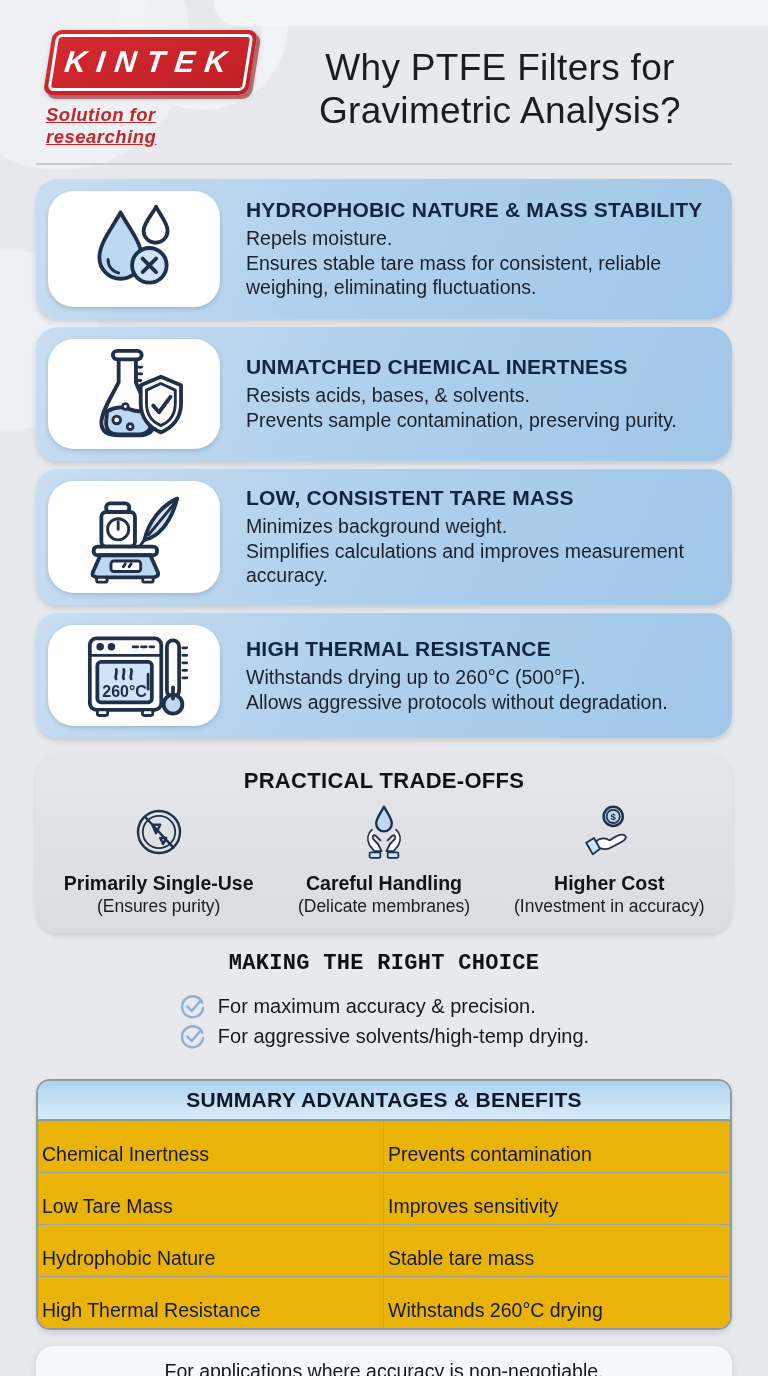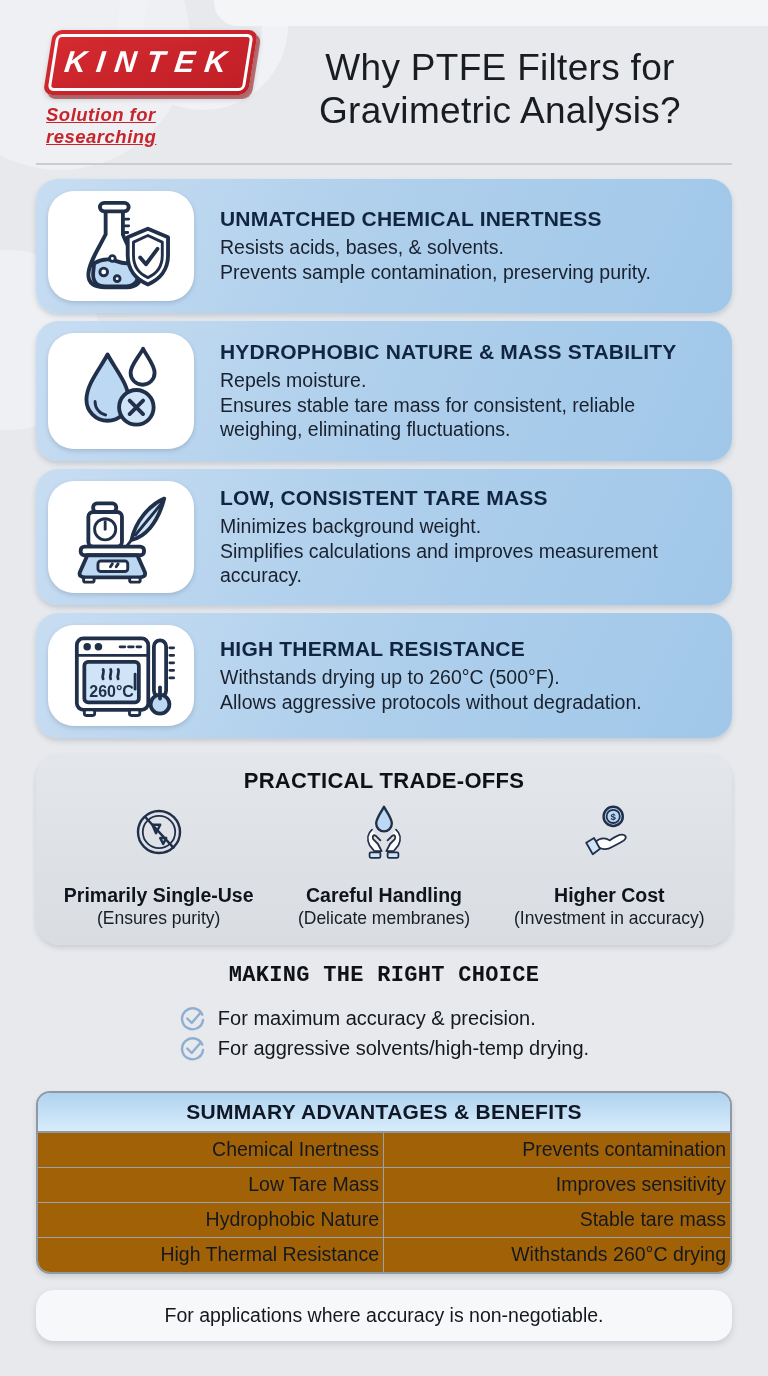--- a/index.html
+++ b/index.html
@@ -55,40 +55,40 @@
   
   .cards { margin-top:14px; }
   .card {
     display:flex; align-items:center;
     background:linear-gradient(115deg,#c8ddf2 0%,#b0d0ec 45%,#a0c7e9 100%);
     border-radius:22px; padding:12px 16px 12px 12px; margin-bottom:8px;
     box-shadow:0 3px 5px rgba(90,110,140,.25);
   }
   .card1{min-height:134px}.card2{min-height:140px}.card3{min-height:136px}.card4{min-height:125px}
   .icon-box {
-    width:146px; align-self:stretch; flex:none;
+    width:172px; align-self:stretch; flex:none;
     background:#fff; border-radius:26px;
     display:flex; align-items:center; justify-content:center;
     box-shadow:0 2px 4px rgba(70,90,120,.25);
   }
   .card-content { margin-left:26px; }
   .card-title { font-size:21px; font-weight:bold; color:#122540; margin-bottom:4px; letter-spacing:.2px; }
   .card-line { font-size:19.5px; line-height:1.27; color:#1a212e; }
 
   
   .tradeoffs {
     margin-top:16px; border-radius:24px; padding:14px 10px 16px;
     background:linear-gradient(180deg,#e3e6ea,#d9dce1);
     box-shadow:0 3px 5px rgba(90,100,115,.2);
   }
   .tradeoffs-title { text-align:center; font-size:22px; font-weight:bold; color:#0e1115; letter-spacing:.3px; }
   .tradeoffs-grid { display:grid; grid-template-columns:1fr 1fr 1fr; margin-top:6px; }
   .tradeoff { text-align:center; }
   .tradeoff-icon { height:62px; display:flex; align-items:flex-end; justify-content:center; }
-  .tradeoff-label { margin-top:22px; font-size:19.5px; font-weight:bold; color:#0f141c; }
+  .tradeoff-label { margin-top:10px; font-size:19.5px; font-weight:bold; color:#0f141c; }
   .tradeoff-note { font-size:17.5px; color:#181d25; margin-top:1px; }
 
   
   .choice { margin-top:18px; text-align:center; }
   .choice-title { font-size:22px; font-weight:bold; color:#0e1115; letter-spacing:.3px;font-family:Liberation Mono, monospace; }
   .choice-list { display:inline-block; text-align:left; margin-top:15px; }
   .choice-item { display:flex; align-items:center; gap:12px; font-size:20px; color:#14181f; line-height:1.5; }
   .choice-item svg { flex:none; }
 
   
@@ -98,22 +98,22 @@
   }
   .summary-header {
     background:linear-gradient(180deg,#aed3ef,#d9ecfb);
     border-bottom:2px solid #8f99a4;
     text-align:center; font-size:21px; font-weight:bold; color:#101726;
     padding:7px 4px; letter-spacing:.3px;
   }
   .summary-row { display:grid; grid-template-columns:1fr 1fr; }
   .summary-row + .summary-row .cell { border-top:1.5px solid #9aa2ac; }
   .cell {
-    background:#a16207; text-align:right; font-size:19.5px; color:#15191f;
-    padding:5px 4px 6px;
+    background:#eab308; text-align:left; font-size:19.5px; color:#15191f;
+    padding:22px 4px 6px;
   }
   .cell-left { border-right:1.5px solid #9aa2ac; }
 
   
   .cta {
     margin-top:16px; background:#f7f8fa; border-radius:18px;
     padding:11px 14px 13px; text-align:center;
     box-shadow:0 3px 6px rgba(90,100,115,.22);
   }
   .cta-title { color:#ce333d; font-size:22px; font-weight:bold; letter-spacing:.3px; }
@@ -152,57 +152,57 @@
         <span>Why PTFE Filters for</span><br>
         <span>Gravimetric Analysis?</span>
       </div>
     </div>
   </div>
 
   <hr class="divider">
 
 
   <div class="cards">
+
+    <div class="card card2">
+      <div class="icon-box">
+        <svg width="104" height="96" viewBox="0 0 100 100">
+          <path class="ink fill-blue" d="M36 12 C44 27 58 43 58 59 A22 22 0 1 1 14 59 C14 43 28 27 36 12 Z"></path>
+          <path class="ink3" d="M23 61 A14 14 0 0 0 34 75" stroke="#fff"></path>
+          <path class="ink fill-white" d="M73 6 C77 14 85 23 85 31 A12.5 12.5 0 1 1 60 31 C60 23 69 14 73 6 Z"></path>
+          <circle class="ink fill-lblue" cx="66" cy="67" r="18"></circle>
+          <path class="ink" d="M59 60 L73 74 M73 60 L59 74" stroke-width="5"></path>
+        </svg>
+      </div>
+      <div class="card-content">
+        <div class="card-title">HYDROPHOBIC NATURE &amp; MASS STABILITY</div>
+        <div class="card-line">Repels moisture.</div>
+        <div class="card-line">Ensures stable tare mass for consistent, reliable weighing, eliminating fluctuations.</div>
+      </div>
+    </div>
 
     <div class="card card1">
       <div class="icon-box">
         <svg width="112" height="96" viewBox="0 0 112 100">
           <path class="ink fill-blue" d="M28 68 Q40 61 52 66 Q62 70 70 66 L74 79 Q74 92 61 92 H40 Q26 92 27 78 Z"></path>
           <path class="ink" d="M40 14 V38 C34 50 22 68 22 80 C22 90 30 93 40 93 H62 C72 93 78 88 76 78 C73 66 62 50 58 38 V14"></path>
           <rect class="ink fill-white" x="34" y="5" width="30" height="9" rx="4.5"></rect>
           <path class="ink3" d="M58 22 h6 M58 29 h6 M58 36 h5"></path>
           <circle class="ink3 fill-white" cx="38" cy="77" r="4"></circle>
           <circle class="ink3 fill-white" cx="52" cy="84" r="3"></circle>
           <circle class="ink3 fill-white" cx="47" cy="63" r="3"></circle>
           <path class="ink fill-white" d="M84 32 L105 41 V60 C105 75 96 85 84 90 C72 85 63 75 63 60 V41 Z"></path>
           <path class="ink3" d="M84 39 L99 46 V60 C99 71 93 79 84 83 C75 79 69 71 69 60 V46 Z"></path>
           <path class="ink" d="M76 62 L82 69 L94 53"></path>
         </svg>
       </div>
       <div class="card-content">
         <div class="card-title">UNMATCHED CHEMICAL INERTNESS</div>
         <div class="card-line">Resists acids, bases, &amp; solvents.</div>
         <div class="card-line">Prevents sample contamination, preserving purity.</div>
-      </div>
-    </div>
-
-    <div class="card card2">
-      <div class="icon-box">
-        <svg width="104" height="96" viewBox="0 0 100 100">
-          <path class="ink fill-blue" d="M36 12 C44 27 58 43 58 59 A22 22 0 1 1 14 59 C14 43 28 27 36 12 Z"></path>
-          <path class="ink3" d="M23 61 A14 14 0 0 0 34 75" stroke="#fff"></path>
-          <path class="ink fill-white" d="M73 6 C77 14 85 23 85 31 A12.5 12.5 0 1 1 60 31 C60 23 69 14 73 6 Z"></path>
-          <circle class="ink fill-lblue" cx="66" cy="67" r="18"></circle>
-          <path class="ink" d="M59 60 L73 74 M73 60 L59 74" stroke-width="5"></path>
-        </svg>
-      </div>
-      <div class="card-content">
-        <div class="card-title">HYDROPHOBIC NATURE &amp; MASS STABILITY</div>
-        <div class="card-line">Repels moisture.</div>
-        <div class="card-line">Ensures stable tare mass for consistent, reliable weighing, eliminating fluctuations.</div>
       </div>
     </div>
 
     <div class="card card3">
       <div class="icon-box">
         <svg width="112" height="96" viewBox="0 0 110 100">
           <rect class="ink fill-white" x="26" y="15" width="24" height="9" rx="4"></rect>
           <rect class="ink fill-white" x="21" y="24" width="35" height="36" rx="5"></rect>
           <circle class="ink3 fill-white" cx="38.5" cy="42" r="11"></circle>
           <path class="ink3" d="M38.5 42 L38.5 34"></path>

